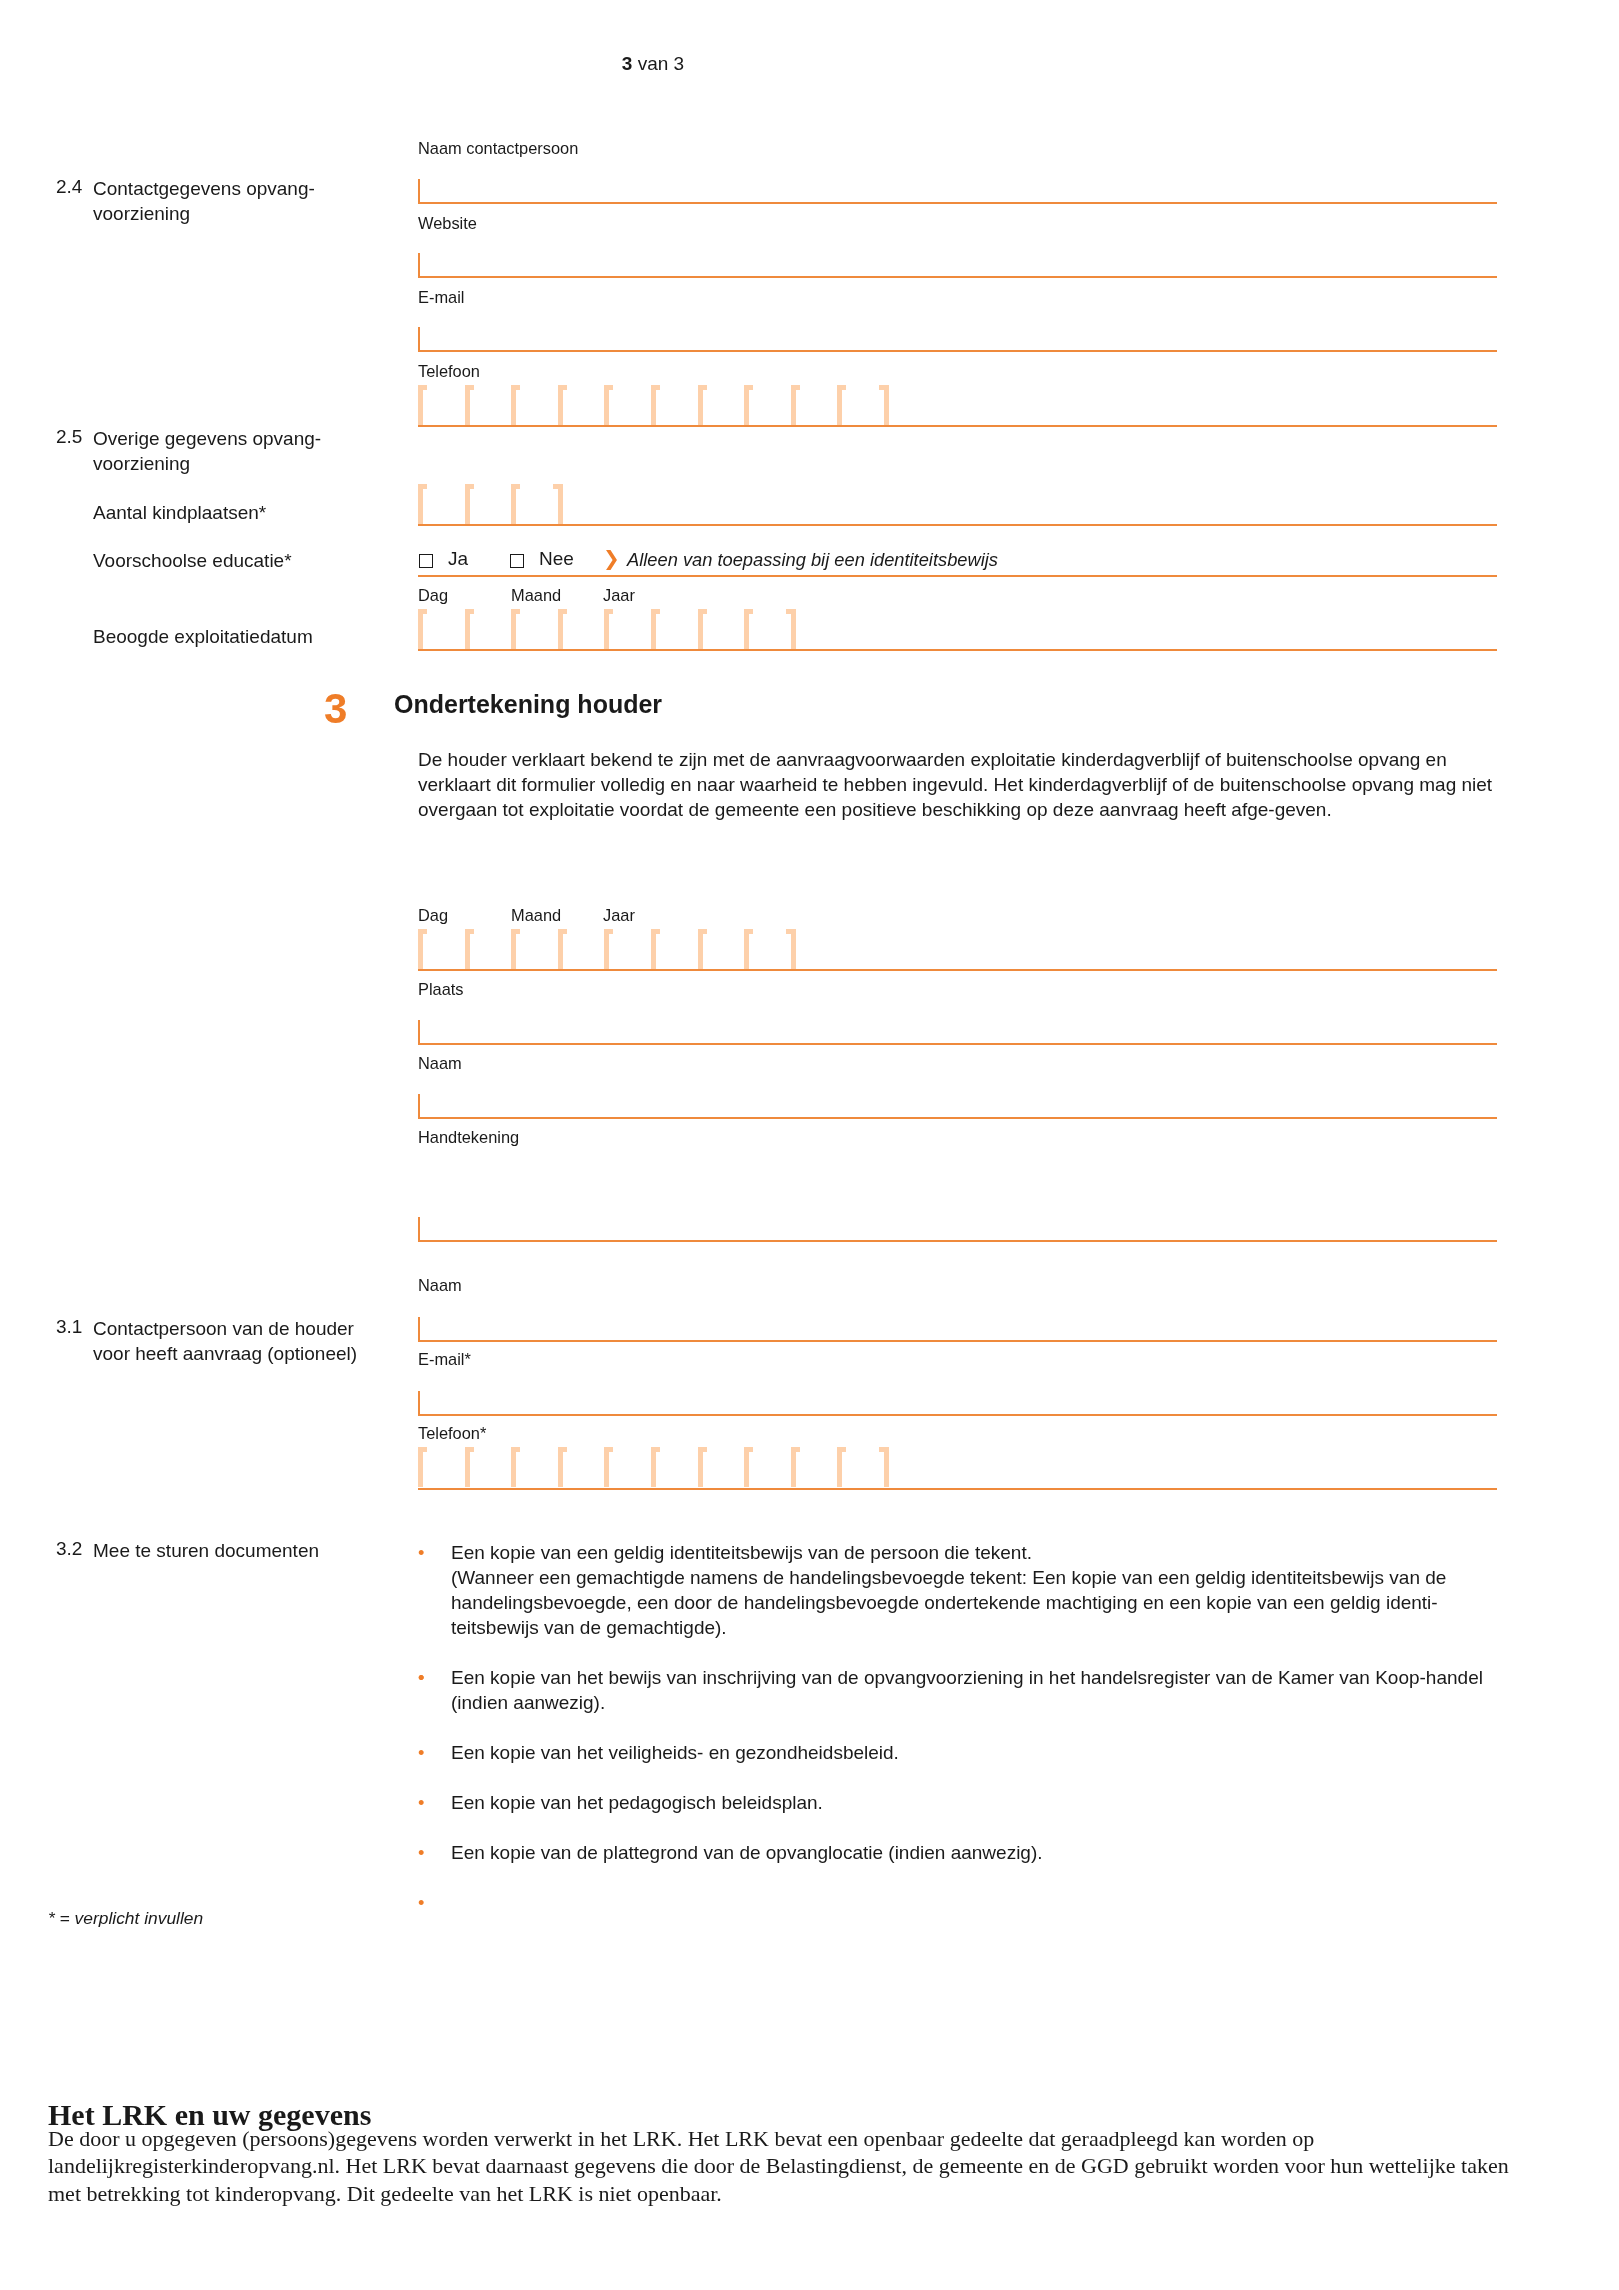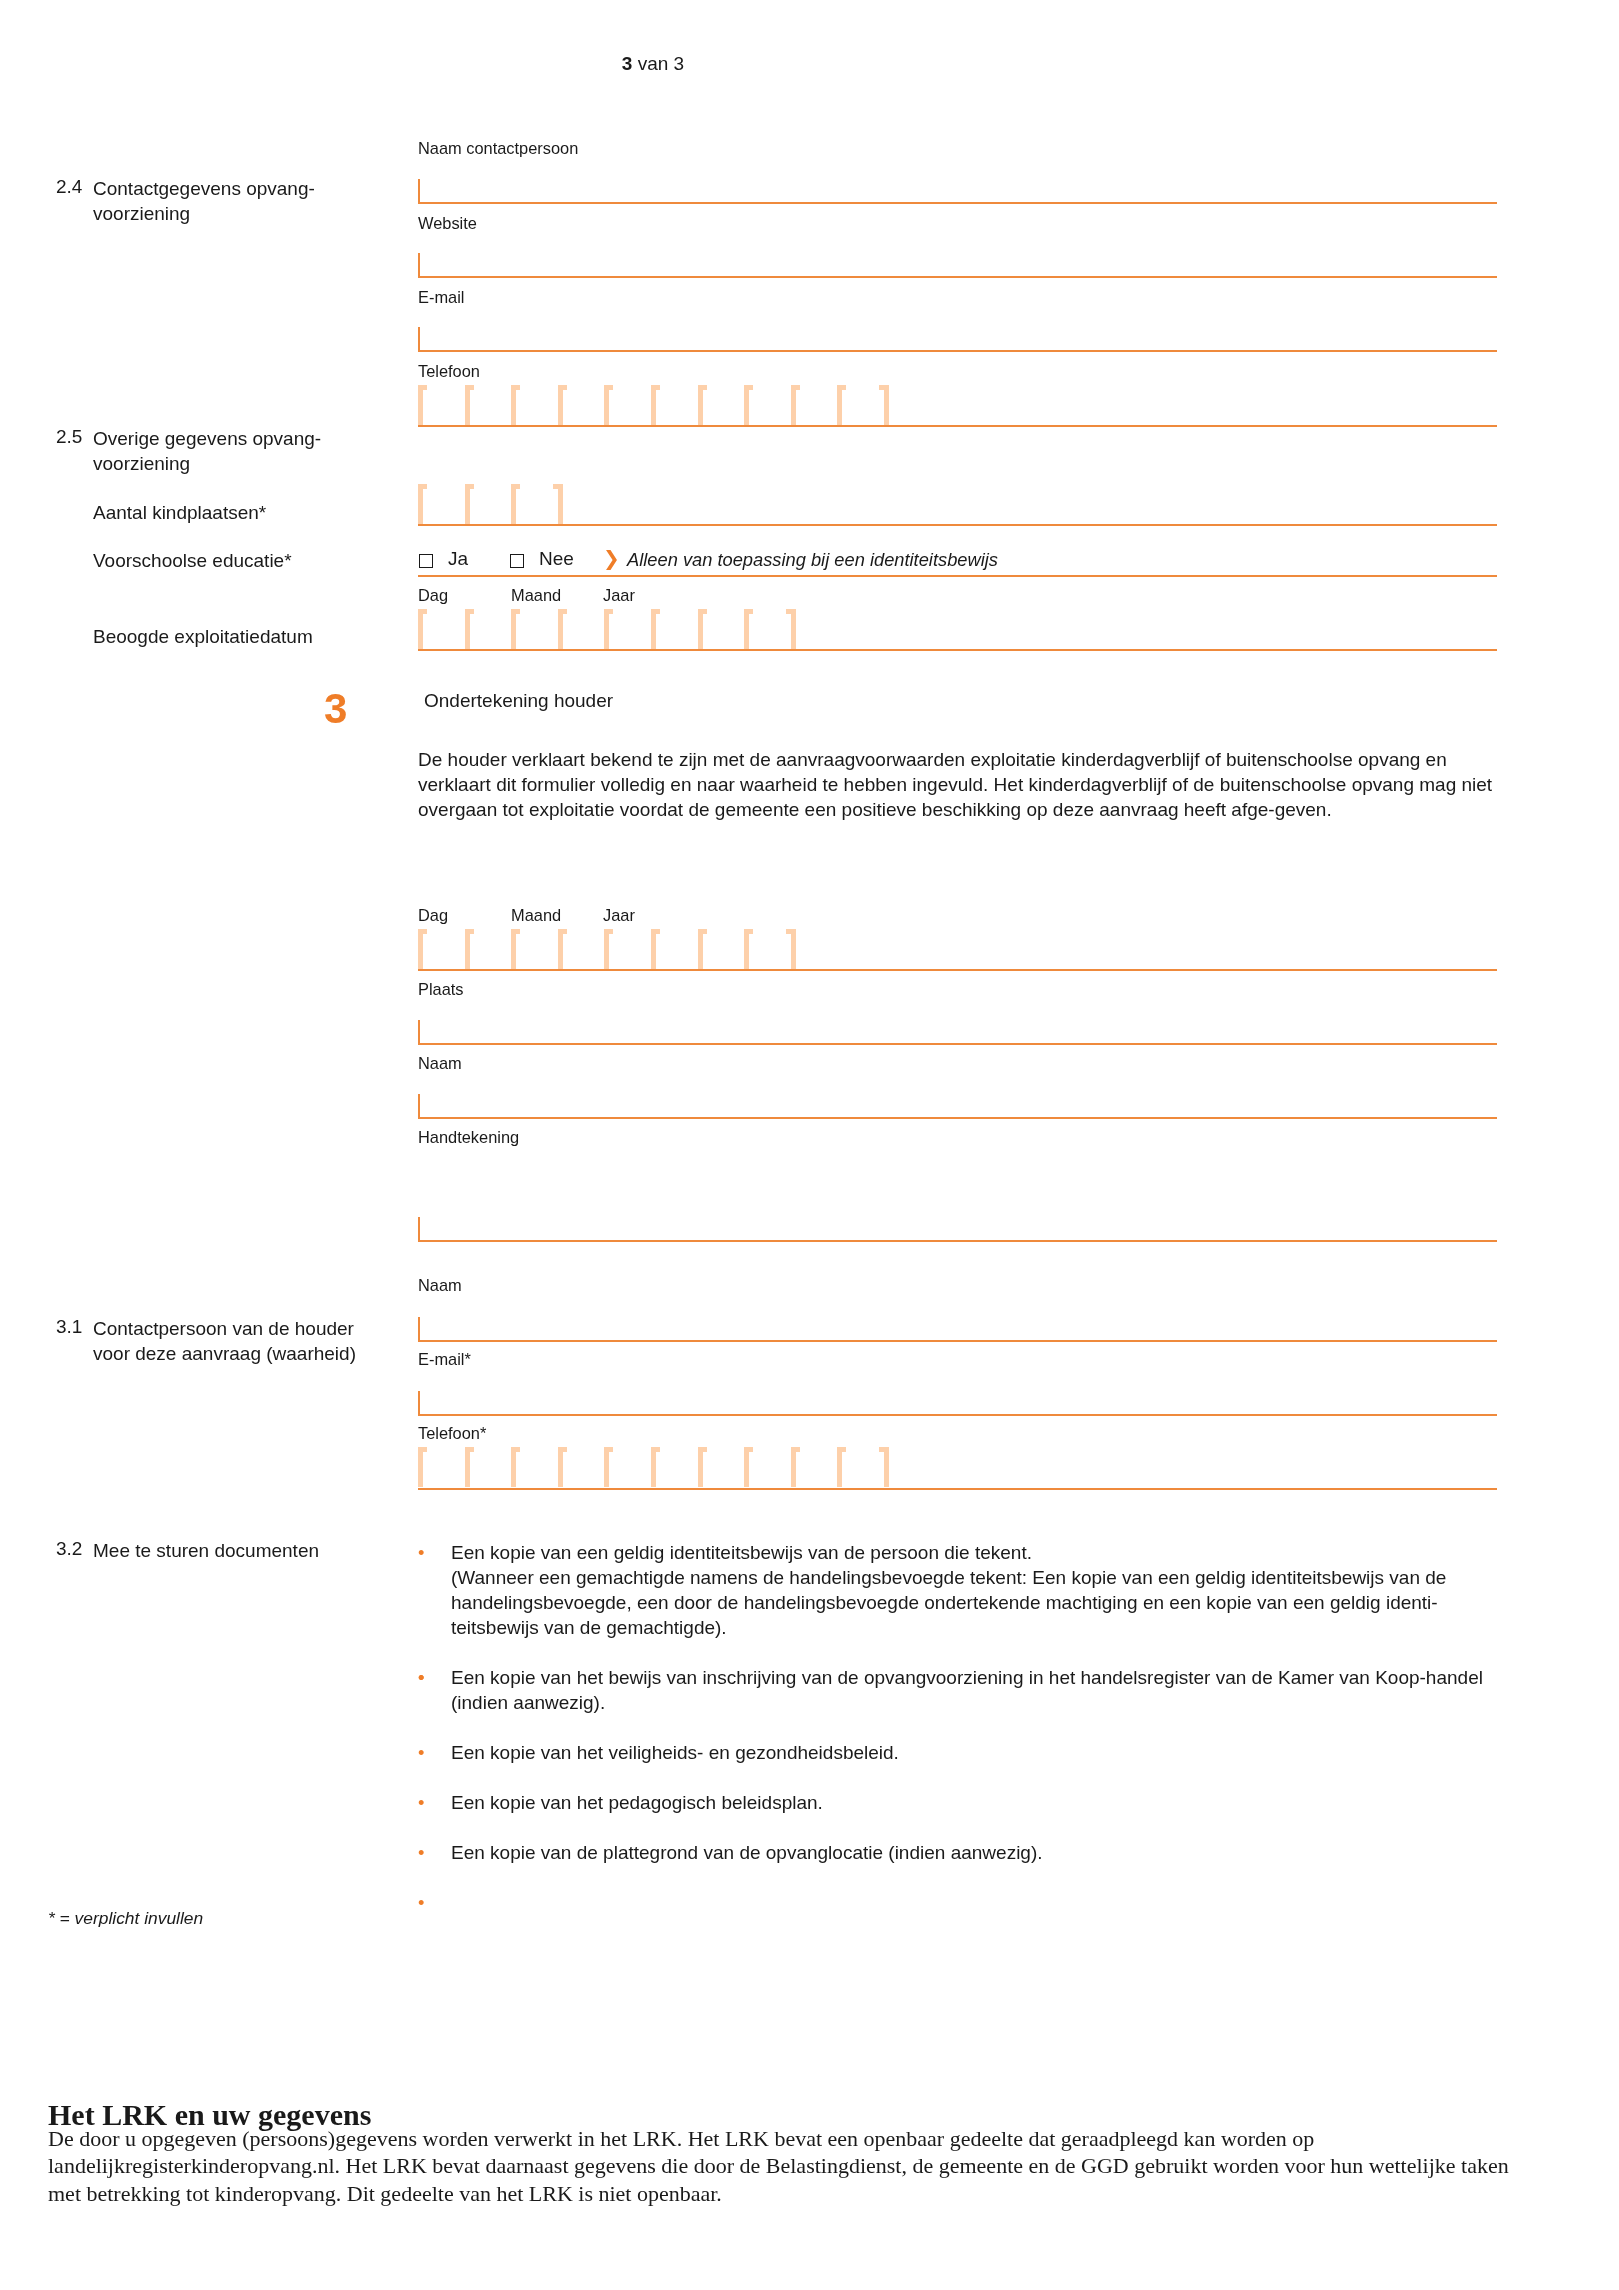--- a/index.html
+++ b/index.html
@@ -15,21 +15,21 @@
   .cursor { left:418px; width:1.8px; height:24px; background:#ef8a3c; }
   .ticks { left:418px; height:40px; }
   .tick { position:absolute; bottom:0; width:4.6px; height:40px; background:#fdd0aa; }
   .tick::before { content:""; position:absolute; top:0; left:0; width:9.1px; height:4.6px; background:#fdd0aa; }
   .tick.close::before { left:-4.6px; }
   .checkbox { width:13.7px; height:13.7px; border:1.4px solid #1a1a1a; box-sizing:border-box; }
   .opt { font-size:19px; }
   .arrow { color:#ef7d28; font-weight:bold; font-size:20px; }
   .note { font-style:italic; font-size:18.3px; }
   .bignum { left:324px; top:685px; font-size:42px; font-weight:bold; color:#ef7d28; }
-  .heading { left:424px; top:690px; font-size:19px; }
+  .heading { left:394px; top:690px; font-size:25px;font-weight:bold; }
   .para { left:418px; top:747px; width:1087px; font-size:19px; line-height:25px; }
   .bullets { left:418px; top:1540px; width:1087px; margin:0; padding:0; list-style:none; font-size:19px; line-height:25px; }
   .bullets li { position:relative; padding-left:33px; margin-bottom:25px; }
   .bullets li .dot { position:absolute; left:0; top:0; color:#ef7d28; font-size:18.3px; }
   .required { left:48px; top:1908px; font-style:italic; font-size:17.4px; }
   .lrk-title { left:48px; top:2098px; font-family:"Liberation Serif", "DejaVu Serif", serif; font-weight:bold; font-size:30px; }
   .lrk-body { left:48px; top:2125px; width:1480px; font-family:"Liberation Serif", "DejaVu Serif", serif; font-size:22px; line-height:27.4px; }
 </style>
 </head>
 <body>
@@ -133,21 +133,21 @@
 
 <div class="abs flabel" style="top:1054px">Naam</div>
 <div class="abs cursor" style="top:1094px"></div>
 <div class="abs fline" style="top:1117px"></div>
 
 <div class="abs flabel" style="top:1128px">Handtekening</div>
 <div class="abs cursor" style="top:1217px"></div>
 <div class="abs fline" style="top:1240px"></div>
 
 <div class="abs secnum" style="top:1316px">3.1</div>
-<div class="abs seclabel" style="top:1316px;width:283px">Contactpersoon van de houder voor deze aanvraag (waarheid)</div>
+<div class="abs seclabel" style="top:1316px;width:283px">Contactpersoon van de houder voor heeft aanvraag (optioneel)</div>
 
 <div class="abs flabel" style="top:1276px">Naam</div>
 <div class="abs cursor" style="top:1317px"></div>
 <div class="abs fline" style="top:1340px"></div>
 
 <div class="abs flabel" style="top:1350px">E-mail*</div>
 <div class="abs cursor" style="top:1391px"></div>
 <div class="abs fline" style="top:1414px"></div>
 
 <div class="abs flabel" style="top:1424px">Telefoon*</div>

